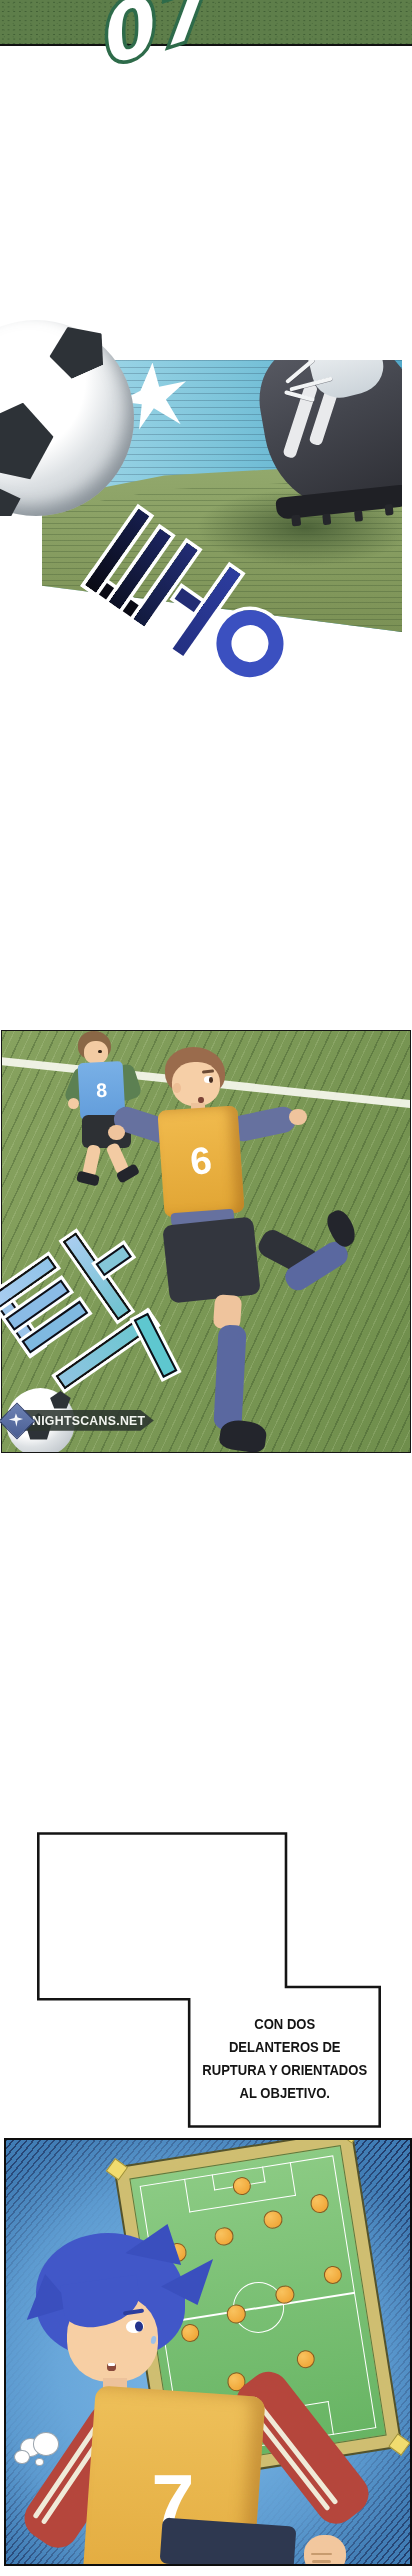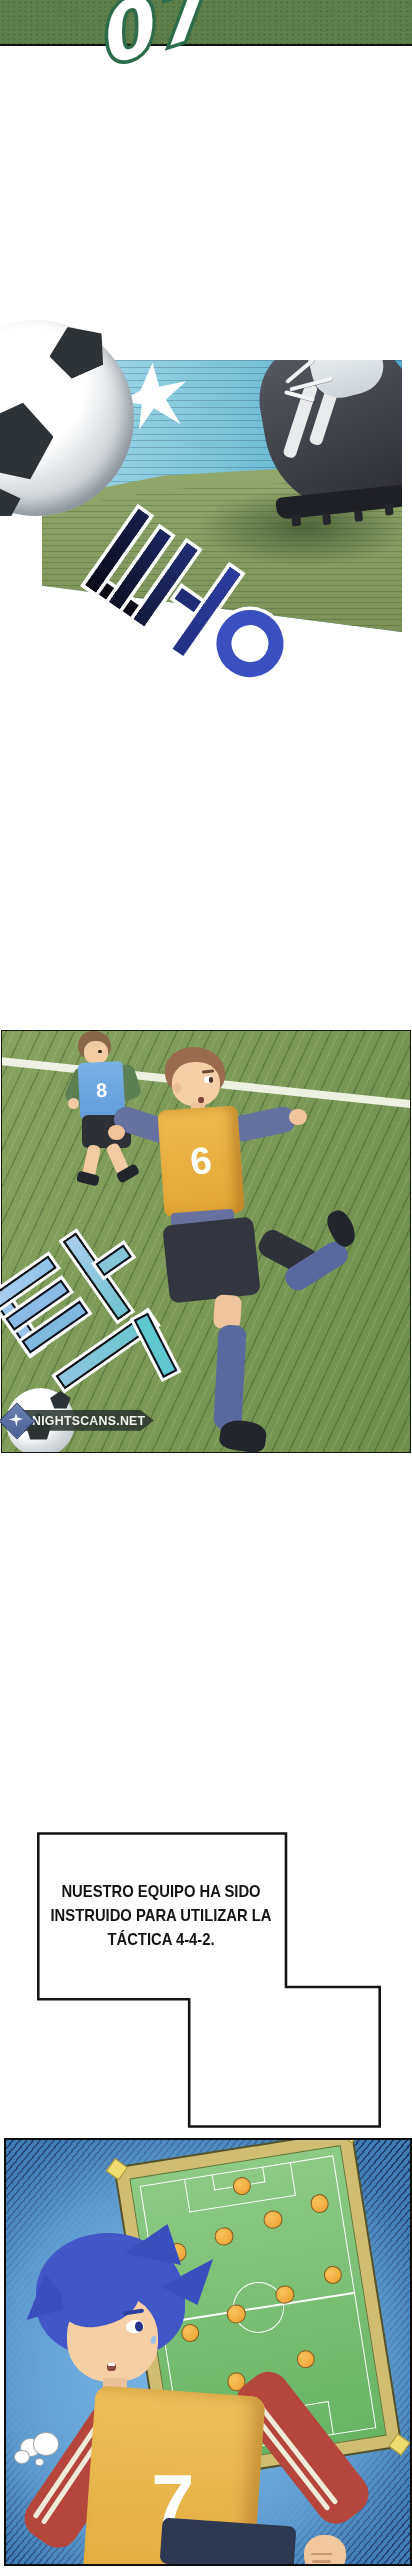--- a/index.html
+++ b/index.html
@@ -217,25 +217,26 @@
   <div id="wm" class="abs">
     <div class="abs bar"></div>
     <div class="abs txt">NIGHTSCANS.NET</div>
     <div class="abs diamond"></div>
     <div class="abs bird"></div>
   </div>
 
   <svg class="abs bubble-svg" style="left:37px;top:1832px;" width="344" height="296" viewBox="0 0 668 574">
     <path d="M2.5,2.5 L483.5,2.5 L483.5,300.5 L665.5,300.5 L665.5,571.5 L295.5,571.5 L295.5,324.5 L2.5,324.5 Z"></path>
   </svg>
-  <div class="abs btxt" style="left:37px;top:1832px;width:249px;height:167px;">
-    <div class="cond" style="font-size:17px;line-height:24px;">
-      <div class="line">NUESTRO EQUIPO HA SIDO</div>
-      <div class="line">INSTRUIDO PARA UTILIZAR LA</div>
-      <div class="line">TÁCTICA 4-4-2.</div>
+  <div class="abs btxt" style="left:189px;top:1987px;width:192px;height:141px;">
+    <div class="cond" style="font-size:15px;line-height:23px;">
+      <div class="line">CON DOS</div>
+      <div class="line">DELANTEROS DE</div>
+      <div class="line">RUPTURA Y ORIENTADOS</div>
+      <div class="line">AL OBJETIVO.</div>
     </div>
   </div>
 
   <div id="panelC" class="abs">
     <div class="abs hatch"></div>
     <div class="abs glow"></div>
 
     <div id="board" class="abs">
       <div id="field">
         <div class="outline"></div>

